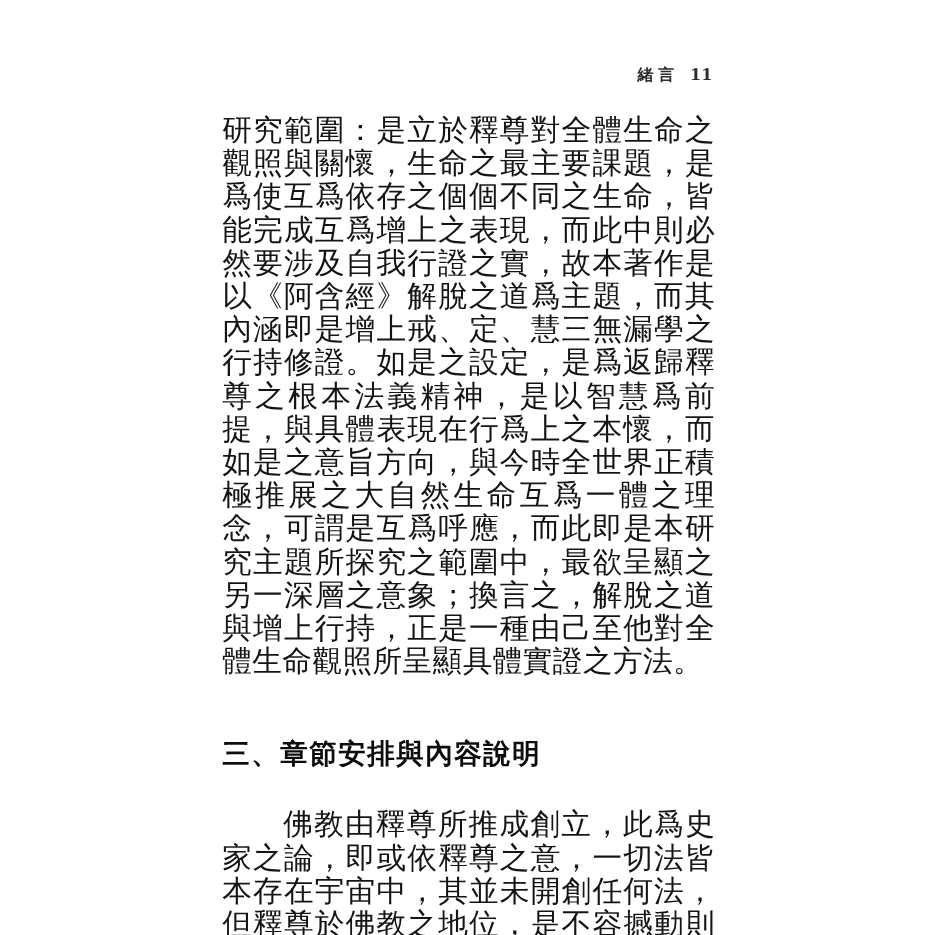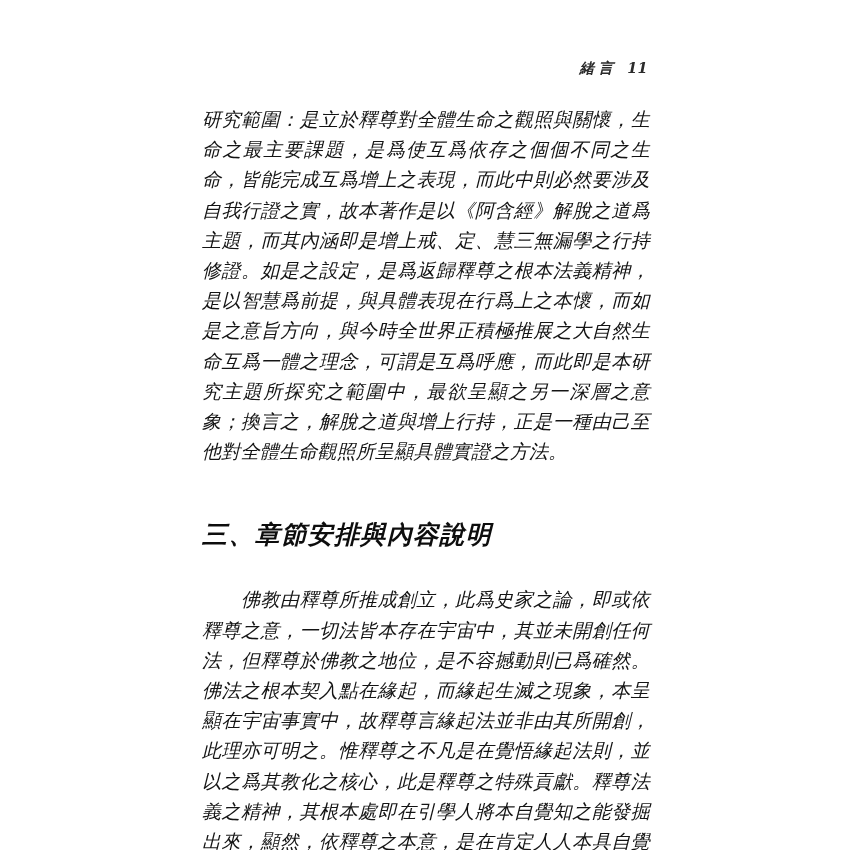--- a/index.html
+++ b/index.html
@@ -10,21 +10,20 @@
   }
 
   .page {
     position: relative;
     width: 850px;
     height: 850px;
     background: #ffffff;
     overflow: hidden;
     font-family: "DejaVu Serif", "Liberation Serif", serif;
     color: #1a1a1a;
-    font-style: italic;
     -webkit-font-smoothing: antialiased;
   }
 
   
   .running-head {
     position: absolute;
     top: 59px;
     left: 202px;
     width: 446px;
     text-align: right;
@@ -46,21 +45,21 @@
   
   .text-block {
     position: absolute;
     left: 202px;
     top: 104px;
     width: 448px;
   }
 
   .para {
     margin: 0;
-    font-size: 19px;
+    font-size: 27px;
     line-height: 30.2px;
     text-align: justify;
     text-align-last: left;
     text-justify: inter-character;
     letter-spacing: 0.012em;
     color: #141414;
     font-weight: 500;
   }
 
   .para.indent {

